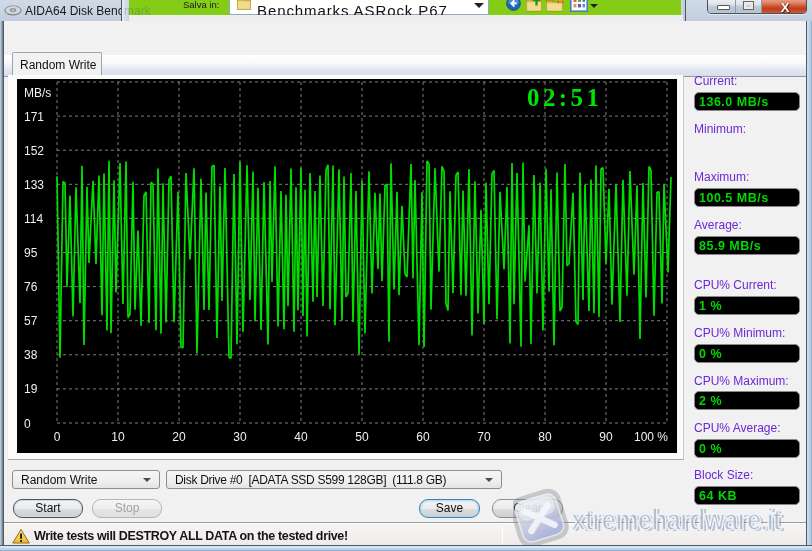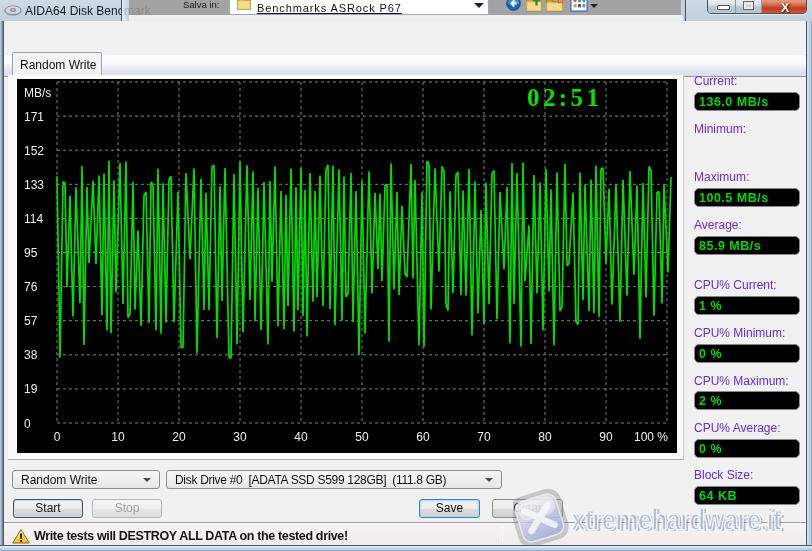--- a/index.html
+++ b/index.html
@@ -24,28 +24,28 @@
   box-shadow:0 1px 0 rgba(255,255,255,0.55); }
 .cap { position:absolute; top:0; height:18px; }
 #cap-min { left:0; width:28px; background:linear-gradient(180deg,#f2f5f8 0,#dde4eb 40%,#bdc9d5 55%,#b4c1cf 80%,#ccd8e3 100%); border-right:1px solid #8e9aa8; }
 #cap-max { left:28px; width:26px; background:linear-gradient(180deg,#f2f5f8 0,#dde4eb 40%,#bdc9d5 55%,#b4c1cf 80%,#ccd8e3 100%); border-right:1px solid #8e9aa8; }
 #cap-close { left:54px; width:46px; background:linear-gradient(180deg,#f0ad96 0,#e08a6c 30%,#cd5536 52%,#bf3f1d 62%,#c74c2a 82%,#e89379 100%); }
 #glyph-min { position:absolute; left:9px; top:8px; width:11px; height:3px; background:#fdfdfd; border:1px solid #5c5650; border-radius:1px; box-sizing:content-box; }
 #glyph-max { position:absolute; left:8px; top:5px; width:9px; height:7px; border:2px solid #e9ecef; outline:1px solid #6c665f; background:transparent; }
 #glyph-x { position:absolute; left:0; top:3px; width:46px; text-align:center; color:#fff; font-size:13px; font-weight:bold; text-shadow:0 0 1px #5c1608, 1px 1px 1px rgba(70,10,0,0.8); font-family:"Liberation Sans",sans-serif; }
 
 
-#dialog { position:absolute; left:121px; top:0; width:565px; height:21px; background:#a3a3a3;
+#dialog { position:absolute; left:121px; top:0; width:565px; height:21px; background:#84cc16;
   border-left:1px solid #4f565e; border-right:1px solid #4f565e; }
 #dialog .glassL { position:absolute; left:0; top:0; width:7px; height:21px; background:linear-gradient(90deg,#e3ecf4,#c5d2e0); }
 #dialog .glassR { position:absolute; right:0; top:0; width:4px; height:21px; background:linear-gradient(90deg,#cdd8e4,#bac8d8); }
 #salva { position:absolute; left:61px; top:-1px; font-size:9.5px; color:#1a1a1a; }
 #combo-top { position:absolute; left:107px; top:-6px; width:260px; height:21px; background:#fff;
   border:1px solid #98a8bc; border-radius:2px; }
-#combo-top .txt { position:absolute; left:27px; top:7px; font-size:11px; letter-spacing:0.9px; color:#111;text-decoration:underline; }
+#combo-top .txt { position:absolute; left:27px; top:7px; font-size:15px; letter-spacing:0.9px; color:#111;text-decoration:underline; }
 #combo-top .arr { position:absolute; right:4px; top:8px; width:0; height:0; border-left:5px solid transparent; border-right:5px solid transparent; border-top:5.5px solid #222; }
 #dlg-sub { position:absolute; left:7px; top:15px; width:554px; height:6px; background:#eceef0; }
 
 
 #menubar { position:absolute; left:4px; top:21px; width:802px; height:22px;
   background:linear-gradient(180deg,#ffffff 0,#f7f8fb 40%,#e3e7f2 70%,#d8ddeb 100%);
   border-bottom:1px solid #95959d;margin-top:34px; }
 #menubar span { position:absolute; top:5px; font-size:12px; color:#111; }
 
 
@@ -67,21 +67,21 @@
   border-radius:5px; }
 .rbox span { position:absolute; left:4px; top:2px; font-size:12.5px; font-weight:bold; color:#00d800; letter-spacing:0.5px; white-space:nowrap; }
 
 
 .combo { position:absolute; top:470px; height:19px; background:linear-gradient(180deg,#f6f6f6,#eeeeee 60%,#e4e4e4);
   border:1px solid #8b8f94; border-radius:3px; }
 .combo .ct { position:absolute; left:8px; top:2px; font-size:12px; color:#111; white-space:nowrap; }
 .combo .ca { position:absolute; right:8px; top:7px; width:0; height:0; border-left:4px solid transparent; border-right:4px solid transparent; border-top:4.5px solid #4b4b4b; }
 #combo1 { left:12px; width:148px; }
 #combo2 { left:166px; width:336px; letter-spacing:-0.3px; }
-.btn { position:absolute; top:499px; width:70px; height:19px; border-radius:3px; font-size:12px; color:#111;
+.btn { position:absolute; top:499px; width:70px; height:19px; border-radius:9px; font-size:12px; color:#111;
   text-align:center; line-height:17px; background:linear-gradient(180deg,#f3f3f3,#ebebeb 50%,#dddddd 50%,#cfcfcf); }
 #btn-start { left:13px; border:1px solid #4e5358; box-shadow:inset 0 0 0 1px #c8dcf0; }
 #btn-stop { left:92px; border:1px solid #b4b6b8; color:#9fa3a6; background:linear-gradient(180deg,#f5f5f5,#efefef 50%,#e6e6e6 50%,#dfdfdf);text-align:center; }
 #btn-save { left:419px; width:61px; border:1px solid #3f81b6; box-shadow:inset 0 0 2px 1px #a8d8f0; }
 #btn-clear { left:492px; width:71px; border:1px solid #8b8f94; }
 
 
 #sep { position:absolute; left:4px; top:522px; width:802px; height:2px; border-top:1px solid #9a9a9a; border-bottom:1px solid #fff; }
 #warn { position:absolute; left:4px; top:524px; width:802px; height:21px; background:linear-gradient(180deg,#f6f3f3,#efebeb); }
 #warn .wt { position:absolute; left:30px; top:4.5px; font-size:12.5px; font-weight:bold; letter-spacing:-0.35px; color:#141414; white-space:nowrap; }

